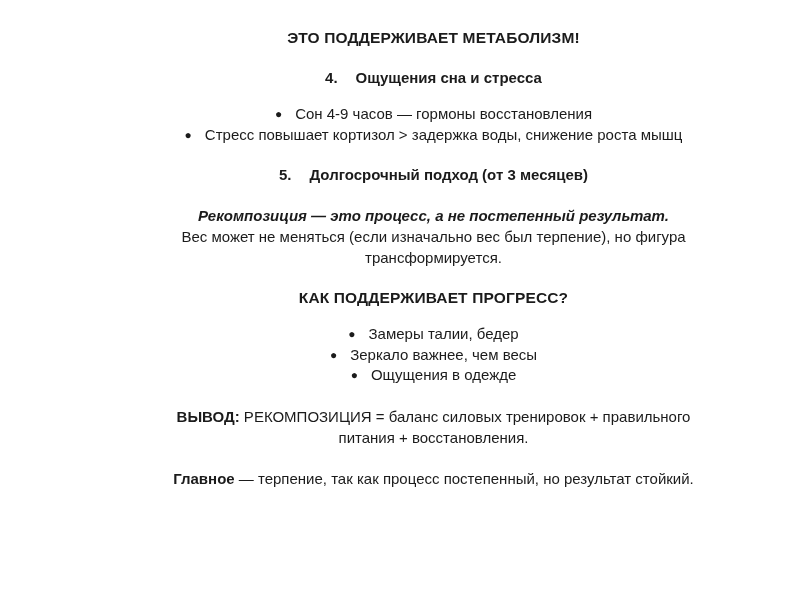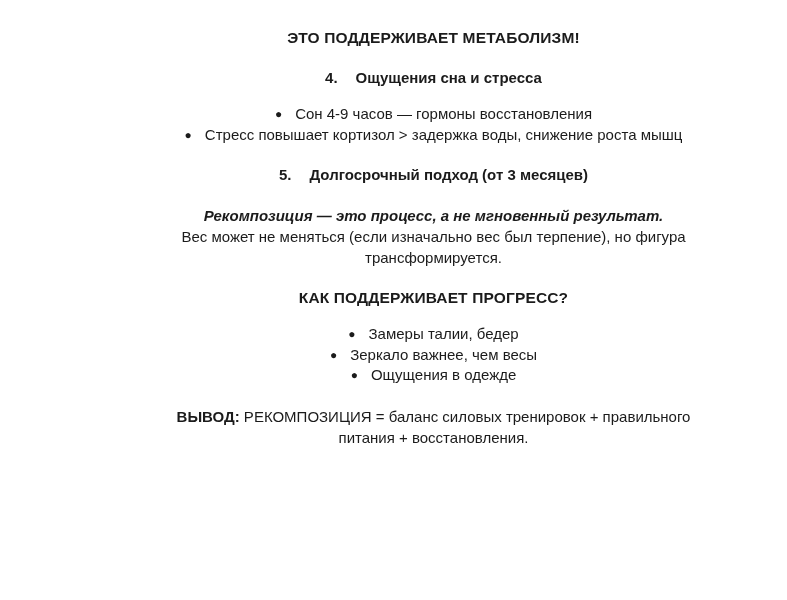--- a/index.html
+++ b/index.html
@@ -120,21 +120,21 @@
       <li><span class="dot">●</span><span>Сон 4-9 часов — гормоны восстановления</span></li>
       <li><span class="dot">●</span><span>Стресс повышает кортизол &gt; задержка воды, снижение роста мышц</span></li>
     </ul>
 
     <div class="sp-20"></div>
 
     <p class="h-num"><span class="num">5.</span><span class="tab"></span><span>Долгосрочный подход (от 3 месяцев)</span></p>
 
     <div class="sp-20"></div>
 
-    <p class="para bi">Рекомпозиция — это процесс, а не мгновенный результат.</p>
+    <p class="para bi">Рекомпозиция — это процесс, а не постепенный результат.</p>
 
     <p class="para">Вес может не меняться (если изначально вес был терпение), но фигура трансформируется.</p>
 
     <div class="sp-20"></div>
 
     <p class="h-caps">КАК ПОДДЕРЖИВАЕТ ПРОГРЕСС?</p>
 
     <div class="sp-16"></div>
 
     <ul class="blist">
@@ -142,15 +142,16 @@
       <li><span class="dot">●</span><span>Зеркало важнее, чем весы</span></li>
       <li><span class="dot">●</span><span>Ощущения в одежде</span></li>
     </ul>
 
     <div class="sp-20"></div>
 
     <p class="para"><span class="b">ВЫВОД:</span><span> РЕКОМПОЗИЦИЯ = баланс силовых тренировок + правильного питания + восстановления.</span></p>
 
     <div class="sp-20"></div>
 
+    <p class="para"><span class="b">Главное</span><span> — терпение, так как процесс постепенный, но результат стойкий.</span></p>
 
   </div>
 </div>
 
 </body></html>

